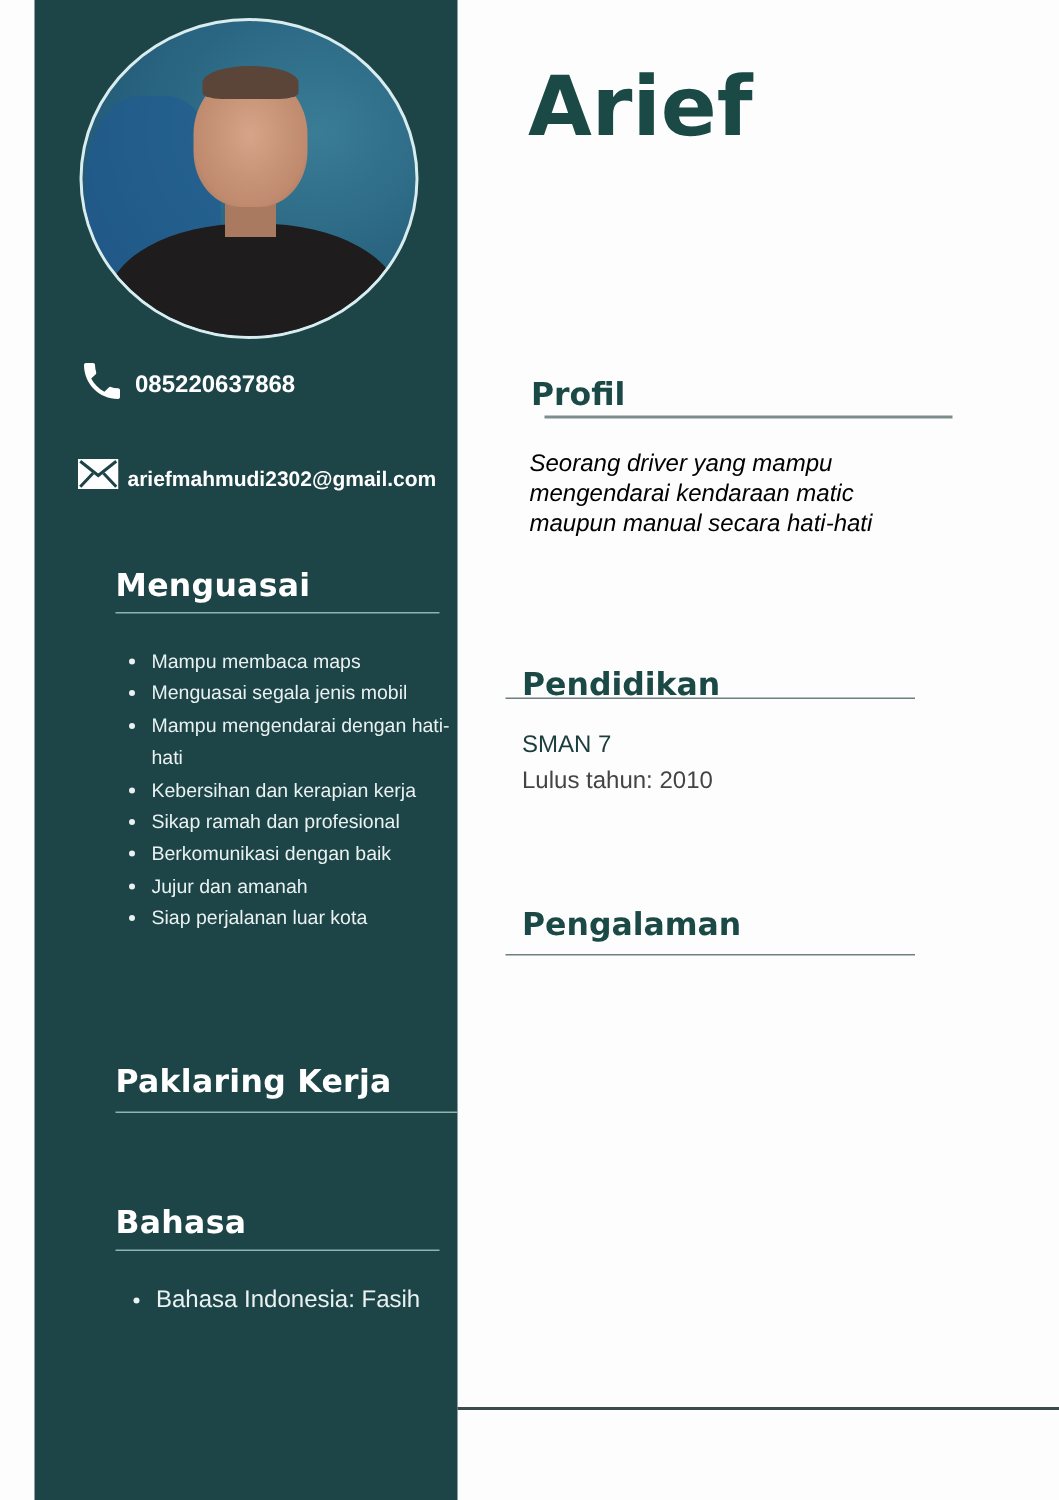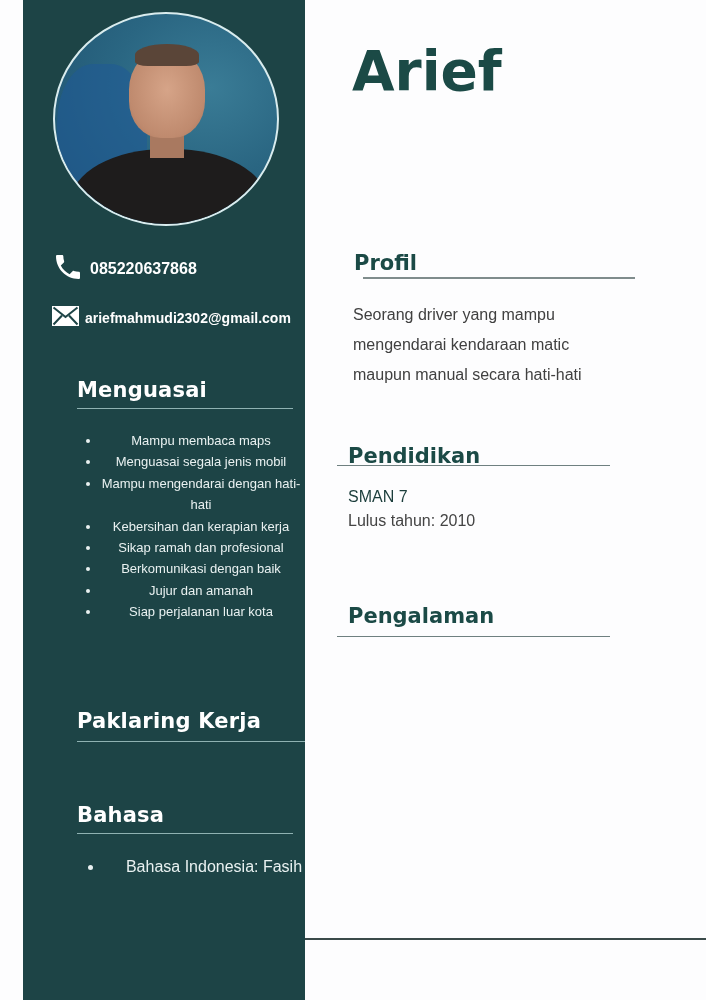--- a/index.html
+++ b/index.html
@@ -22,35 +22,35 @@
     background: radial-gradient(ellipse at 50% 45%, #d6a488 0%, #bf8a6e 70%, #9e6f58 100%);
   }
   .photo .hair { position: absolute; left: 80px; top: 30px; width: 64px; height: 22px; border-radius: 50% 50% 20% 20%; background: #5a4538; }
   .photo .neck { position: absolute; left: 95px; top: 118px; width: 34px; height: 26px; background: #a97960; }
   .photo .body {
     position: absolute; left: 16px; top: 135px; width: 196px; height: 110px; border-radius: 48% 48% 0 0;
     background: #1e1c1c;
   }
   .contact { position: absolute; color: #ffffff; display: flex; align-items: center; }
   .contact .txt { font-weight: bold; white-space: nowrap; }
-  .c-phone { left: 52px; top: 251px; justify-content: center; }
+  .c-phone { left: 52px; top: 238px; justify-content: center; }
   .c-phone .txt { font-size: 16px; margin-left: 6px; }
   .c-mail { left: 52px; top: 306px; }
   .c-mail .txt { font-size: 14px; margin-left: 6px; }
   .sec-title-l {
     position: absolute; left: 77px; color: #ffffff; font-weight: bold; font-size: 21px;
     font-family: "DejaVu Sans", sans-serif; letter-spacing: 0.2px;
   }
   .rule-l { position: absolute; left: 77px; height: 1px; background: #8fb2b2; }
-  .list-l { position: absolute; left: 85px; margin: 0; padding: 0 0 0 16px; color: #e9f1f1; font-size: 13px; line-height: 21.4px; text-align: center; }
+  .list-l { position: absolute; left: 85px; margin: 0; padding: 0 0 0 16px; color: #e9f1f1; font-size: 13px; line-height: 21.4px; }
   .list-l li { padding-left: 0; }
   .name { position: absolute; left: 352px; top: 40px; color: #1b4a46; font-weight: bold; font-size: 55px; line-height: 62px; font-family: "DejaVu Sans", sans-serif; text-align: right; }
   .sec-title-r { position: absolute; color: #1b4a46; font-weight: bold; font-size: 21px; font-family: "DejaVu Sans", sans-serif; }
   .rule-r { position: absolute; height: 2px; background: #7f8c8c; }
-  .profile-text { position: absolute; left: 353px; top: 300px; width: 240px; color: #404040; font-size: 16px; line-height: 30px; }
+  .profile-text { position: absolute; left: 353px; top: 300px; width: 240px; color: #000000; font-size: 16px; line-height: 20px; font-style: italic; }
   .school { position: absolute; left: 348px; top: 488px; color: #1b3d3b; font-weight: normal; font-size: 16px; }
   .grad { position: absolute; left: 348px; top: 512px; color: #444; font-size: 16px; text-align: center; }
   .exp { position: absolute; left: 338px; top: 662px; margin: 0; padding: 0; list-style: none; color: #24403d; font-weight: bold; font-size: 21px; line-height: 34px; }
   .exp li::before { content: "\2022"; margin-right: 6px; }
   .bottom-rule { position: absolute; left: 305px; top: 938px; width: 401px; height: 2px; background: #3b4a4a; }
 </style>
 </head>
 <body>
 
 <div class="page">

